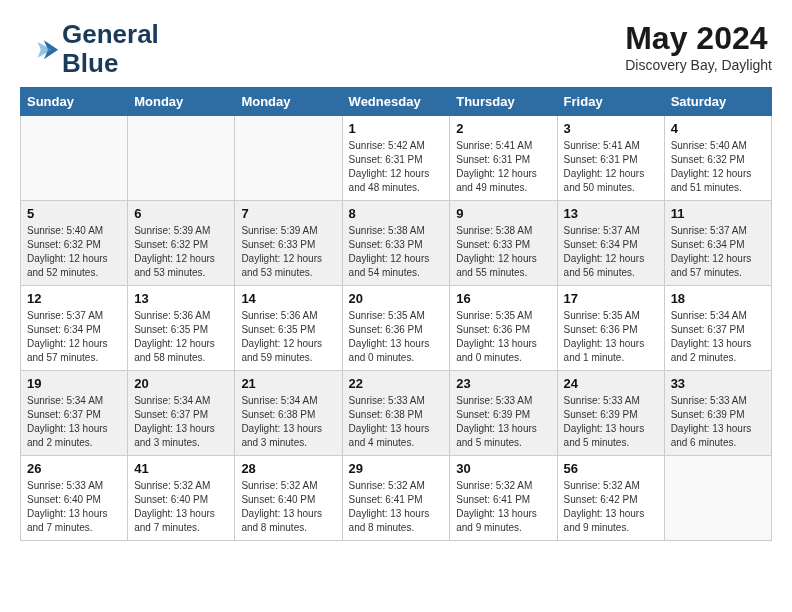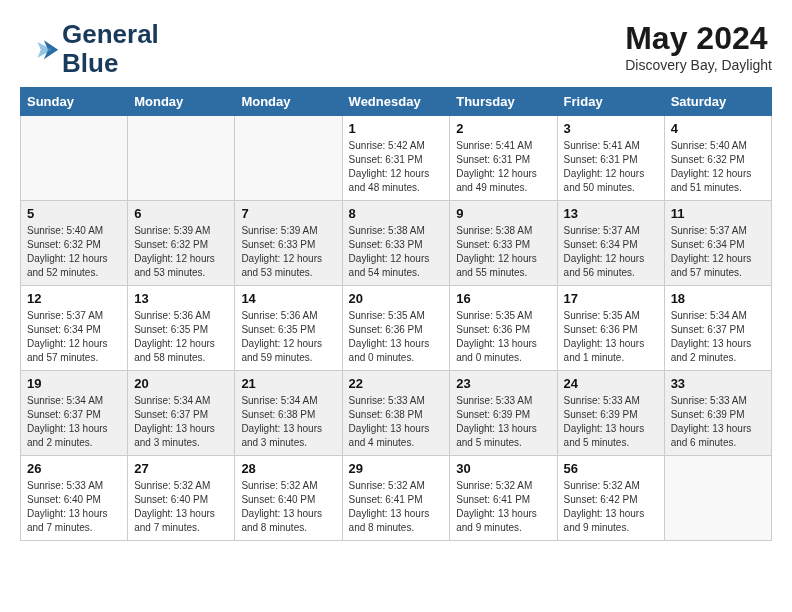--- a/index.html
+++ b/index.html
@@ -309,21 +309,21 @@
       </tr>
       <tr>
         <td>
           <div class="day-number">26</div>
           <div class="day-info" style="white-space: pre-line;">Sunrise: 5:33 AM
 Sunset: 6:40 PM
 Daylight: 13 hours
 and 7 minutes.</div>
         </td>
         <td>
-          <div class="day-number">27</div>
+          <div class="day-number">41</div>
           <div class="day-info" style="white-space: pre-line;">Sunrise: 5:32 AM
 Sunset: 6:40 PM
 Daylight: 13 hours
 and 7 minutes.</div>
         </td>
         <td>
           <div class="day-number">28</div>
           <div class="day-info" style="white-space: pre-line;">Sunrise: 5:32 AM
 Sunset: 6:40 PM
 Daylight: 13 hours

